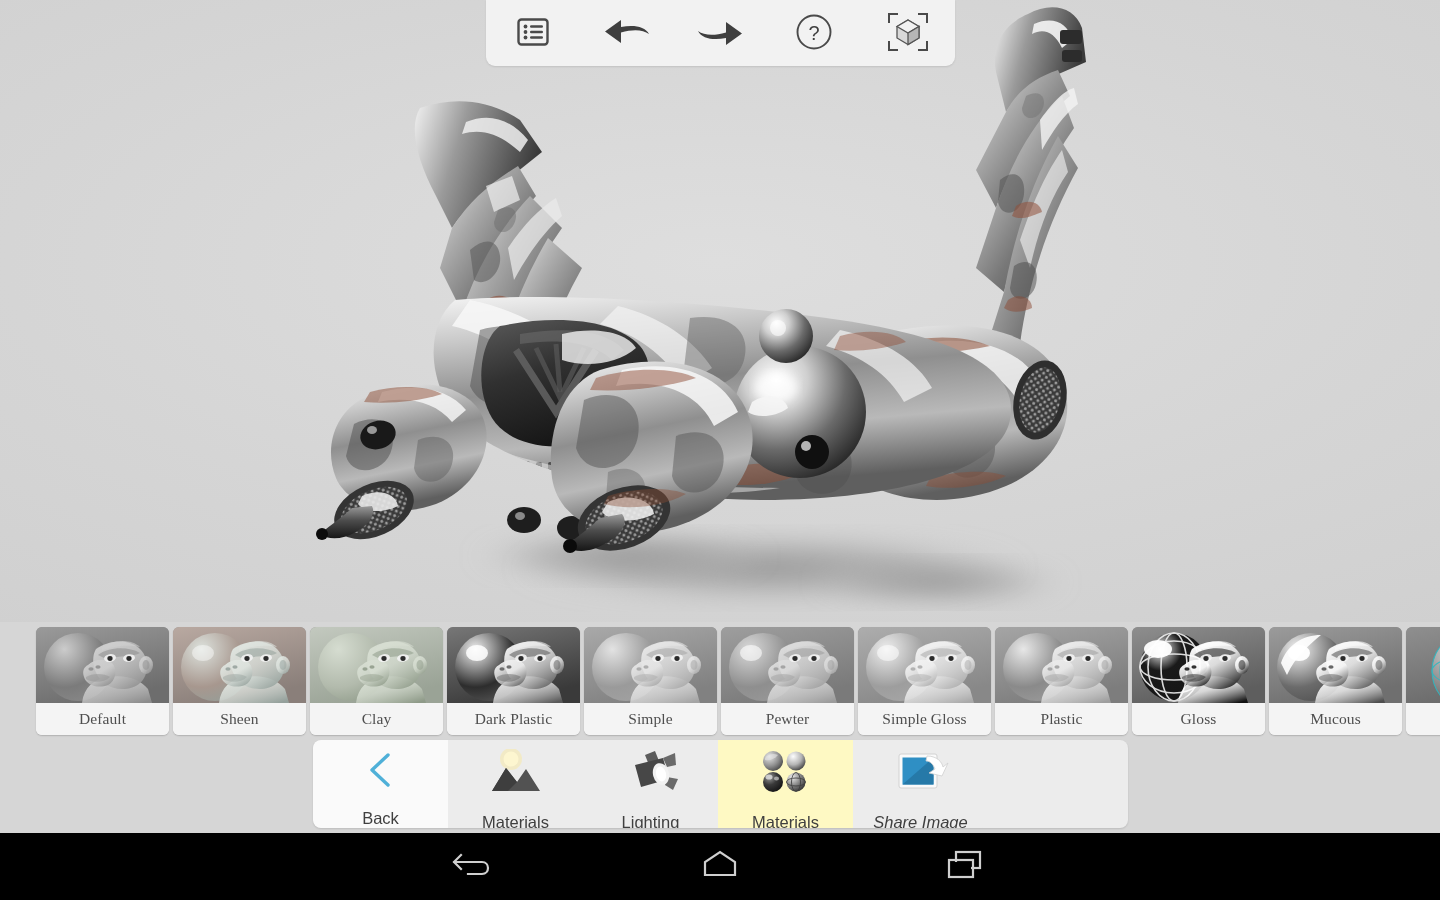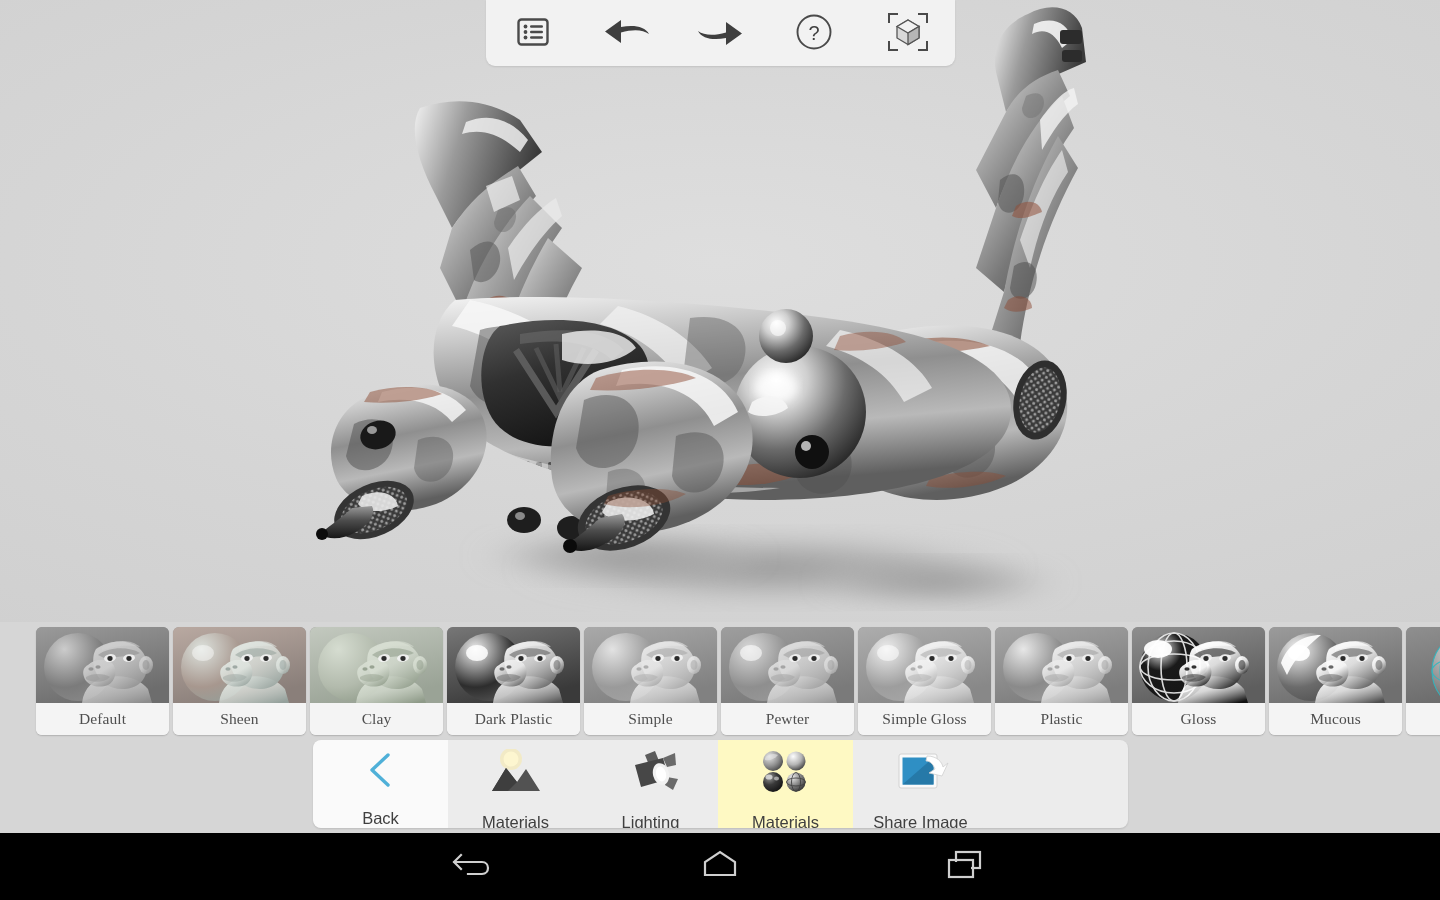--- a/index.html
+++ b/index.html
@@ -79,21 +79,21 @@
   }
   .nav-btn{
     width:135px; height:88px;
     display:flex; flex-direction:column; align-items:center; justify-content:flex-start;
     padding-top:9px; cursor:pointer; position:relative;
     background:#ececec;
   }
   .nav-btn.white{ background:#fafafa; }
   .nav-btn.active{ background:#fef9c3; }
   .nav-btn:first-child{ border-top-left-radius:8px; border-bottom-left-radius:8px; }
-  .nav-btn:last-child{ border-top-right-radius:8px; border-bottom-right-radius:8px; }
+  .nav-btn:last-child{ border-top-right-radius:8px; border-bottom-right-radius:8px;font-style:italic; }
   .nav-ico{ height:48px; display:flex; align-items:center; justify-content:center; }
   .nav-label{ font-size:16.5px; color:#3f3f3f; margin-top:18px; }
 
   
   #sysbar{
     position:absolute; left:0; top:833px; width:1440px; height:67px;
     background:#000; z-index:30;
     display:flex; align-items:center;
   }
   .sys-btn{

